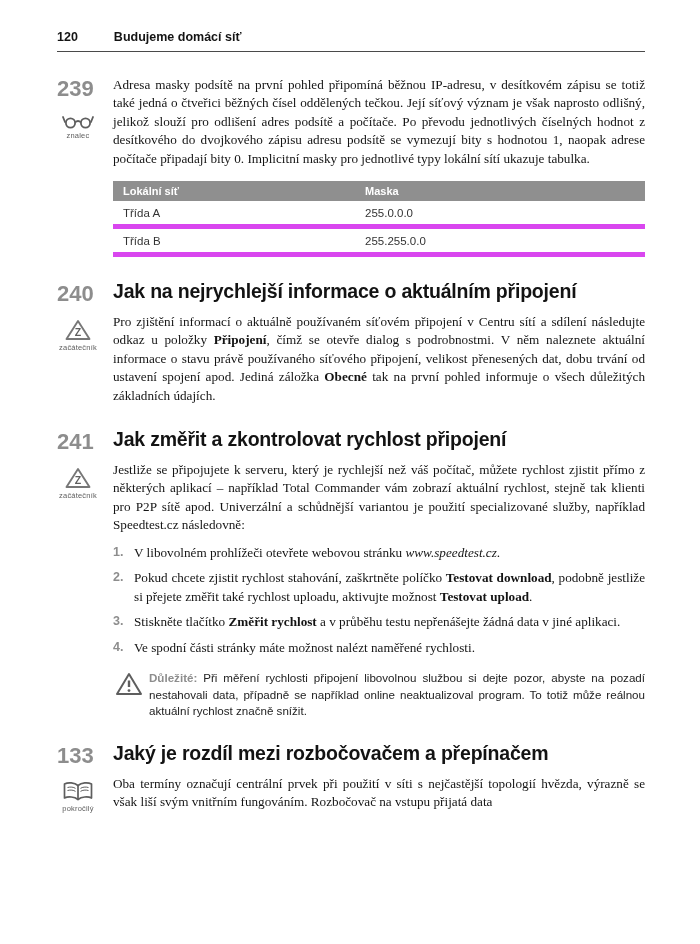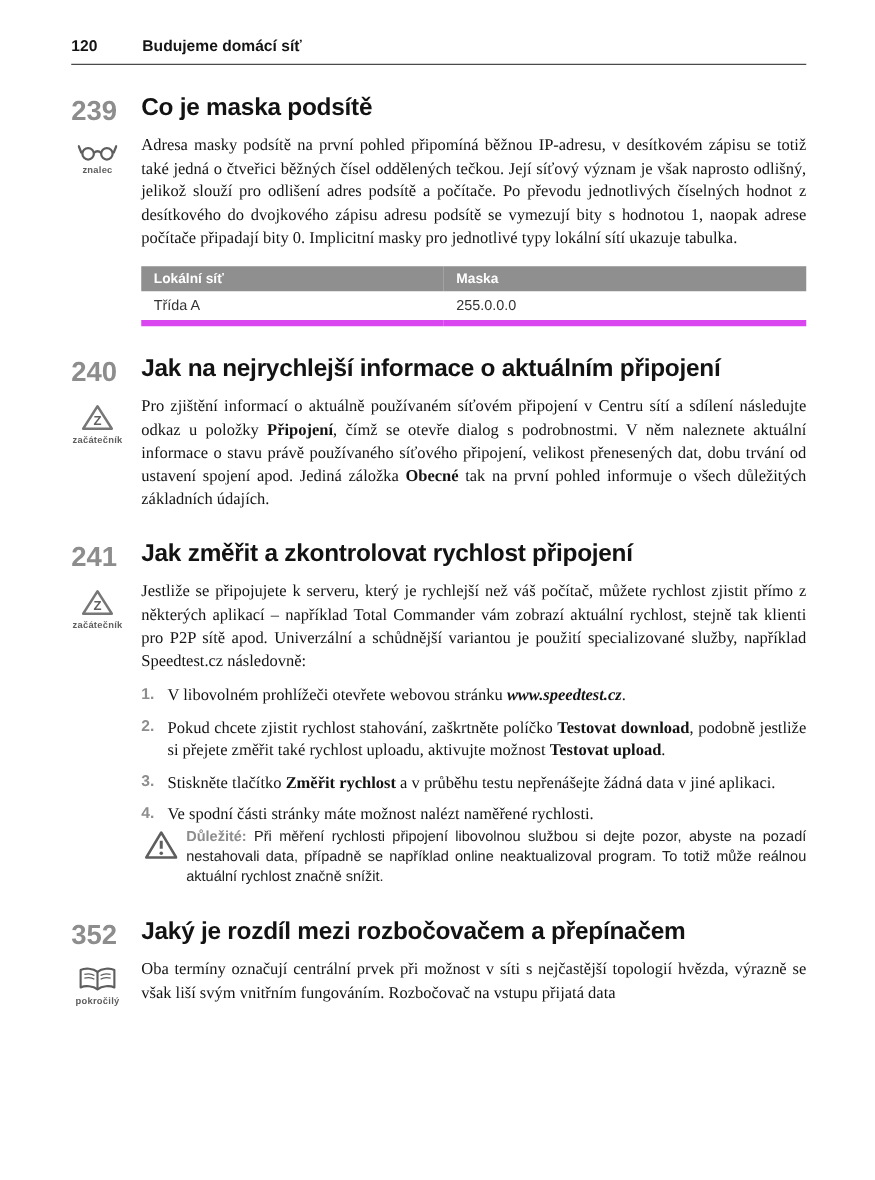--- a/index.html
+++ b/index.html
@@ -20,33 +20,33 @@
   
   .section { display: flex; margin-top: 24px; }
   .leftcol { width: 56px; flex: none; }
   .secnum {
     font-family: "Liberation Sans", sans-serif; font-weight: 700;
     font-size: 22px; color: #8d8d8d; line-height: 1; margin-top: 2px;
   }
   .icon-wrap { width: 46px; text-align: center; margin-top: 14px; margin-left: -2px; }
   .icon-wrap svg { display: block; margin: 0 auto; }
   .icon-label {
-    font-family: "Liberation Sans", sans-serif; font-weight: 700;
+    font-family: "Liberation Sans", sans-serif; font-weight: 400;
     font-size: 7.5px; color: #5e5e5e; margin-top: 2px; letter-spacing: .2px;
   }
 
   .content { flex: 1; min-width: 0; }
   h2 {
     font-family: "Liberation Sans", sans-serif; font-weight: 700;
     font-size: 19.5px; letter-spacing: -0.2px; color: #131313;
     line-height: 1.1; margin-bottom: 10px; white-space: nowrap;
   }
   p.body { font-size: 13.2px; line-height: 1.4; text-align: justify; }
   .b { font-weight: 700; }
-  .i { font-style: italic; font-weight: bold; }
+  .i { font-style: italic; }
 
   
   table.subnet {
     width: 100%; border-collapse: collapse; margin-top: 13px;
     font-family: "Liberation Sans", sans-serif;
   }
   table.subnet th {
     background: #8f8f8f; color: #ffffff; font-size: 11px; font-weight: 700;
     text-align: left; padding: 4px 10px;
   }
@@ -59,21 +59,21 @@
   
   .steps { margin-top: 9px; }
   .step { display: flex; margin-top: 7px; }
   .step .num {
     width: 21px; flex: none; font-family: "Liberation Sans", sans-serif;
     font-weight: 700; font-size: 12.5px; color: #8d8d8d; padding-top: 1px;
   }
   .step .txt { flex: 1; font-size: 13.2px; line-height: 1.4; text-align: justify; }
 
   
-  .note { display: flex; margin-top: 1px; }
+  .note { display: flex; margin-top: 13px; }
   .note-icon { width: 36px; flex: none; padding-top: 2px; padding-left: 3px; }
   .note-txt {
     flex: 1; font-family: "Liberation Sans", sans-serif;
     font-size: 11.6px; line-height: 1.42; text-align: justify; color: #222222;
   }
   .note-label { font-weight: 700; color: #8d8d8d; }
 </style>
 </head>
 <body>
 
@@ -93,35 +93,38 @@
             <path d="M3 8 L1 3 M29 8 L31 3" stroke="#5e5e5e" stroke-width="1.8" fill="none" stroke-linecap="round"></path>
             <circle cx="8.5" cy="9" r="4.6" fill="none" stroke="#5e5e5e" stroke-width="1.8"></circle>
             <circle cx="23.5" cy="9" r="4.6" fill="none" stroke="#5e5e5e" stroke-width="1.8"></circle>
             <path d="M13.1 8.4 Q16 5.6 18.9 8.4" fill="none" stroke="#5e5e5e" stroke-width="1.8"></path>
           </svg>
         </span>
         <div class="icon-label">znalec</div>
       </div>
     </div>
     <div class="content">
-      <h2>Co je maska podsítě</h2>
       <p class="body">Adresa masky podsítě na první pohled připomíná běžnou IP-adresu, v desítkovém zápisu se totiž také jedná o čtveřici běžných čísel oddělených tečkou. Její síťový význam je však naprosto odlišný, jelikož slouží pro odlišení adres podsítě a počítače. Po převodu jednotlivých číselných hodnot z desítkového do dvojkového zápisu adresu podsítě se vymezují bity s hodnotou 1, naopak adrese počítače připadají bity 0. Implicitní masky pro jednotlivé typy lokální sítí ukazuje tabulka.</p>
 
       <table class="subnet">
         <thead>
           <tr>
             <th class="col1">Lokální síť</th>
             <th>Maska</th>
           </tr>
         </thead>
         <tbody>
           <tr>
             <td>Třída A</td>
             <td>255.0.0.0</td>
           </tr>
+          <tr>
+            <td>Třída B</td>
+            <td>255.255.0.0</td>
+          </tr>
         </tbody>
       </table>
     </div>
   </div>
 
   <div class="section">
     <div class="leftcol">
       <div class="secnum">240</div>
       <div class="icon-wrap">
         <span>
@@ -183,32 +186,32 @@
             <circle cx="13" cy="18.6" r="1.4" fill="#5e5e5e"></circle>
           </svg>
         </div>
         <div class="note-txt"><span class="note-label">Důležité:</span><span> Při měření rychlosti připojení libovolnou službou si dejte pozor, abyste na pozadí nestahovali data, případně se například online neaktualizoval program. To totiž může reálnou aktuální rychlost značně snížit.</span></div>
       </div>
     </div>
   </div>
 
   <div class="section">
     <div class="leftcol">
-      <div class="secnum">352</div>
+      <div class="secnum">133</div>
       <div class="icon-wrap">
         <span>
           <svg width="32" height="21" viewBox="0 0 32 21">
             <path d="M16 4.5 C12.5 1.5 6 1.2 2.5 3 L2.5 17 C6 15.3 12.5 15.6 16 18.5 C19.5 15.6 26 15.3 29.5 17 L29.5 3 C26 1.2 19.5 1.5 16 4.5 Z" fill="none" stroke="#5e5e5e" stroke-width="1.7" stroke-linejoin="round"></path>
             <line x1="16" y1="4.5" x2="16" y2="18.5" stroke="#5e5e5e" stroke-width="1.7"></line>
             <path d="M5.5 6.5 C8.5 5.7 11.5 6 13.5 7.4 M5.5 9.5 C8.5 8.7 11.5 9 13.5 10.4" fill="none" stroke="#5e5e5e" stroke-width="1"></path>
             <path d="M26.5 6.5 C23.5 5.7 20.5 6 18.5 7.4 M26.5 9.5 C23.5 8.7 20.5 9 18.5 10.4" fill="none" stroke="#5e5e5e" stroke-width="1"></path>
           </svg>
         </span>
         <div class="icon-label">pokročilý</div>
       </div>
     </div>
     <div class="content">
       <h2>Jaký je rozdíl mezi rozbočovačem a přepínačem</h2>
-      <p class="body">Oba termíny označují centrální prvek při možnost v síti s nejčastější topologií hvězda, výrazně se však liší svým vnitřním fungováním. Rozbočovač na vstupu přijatá data</p>
+      <p class="body">Oba termíny označují centrální prvek při použití v síti s nejčastější topologií hvězda, výrazně se však liší svým vnitřním fungováním. Rozbočovač na vstupu přijatá data</p>
     </div>
   </div>
 
 </div>
 
 </body></html>

